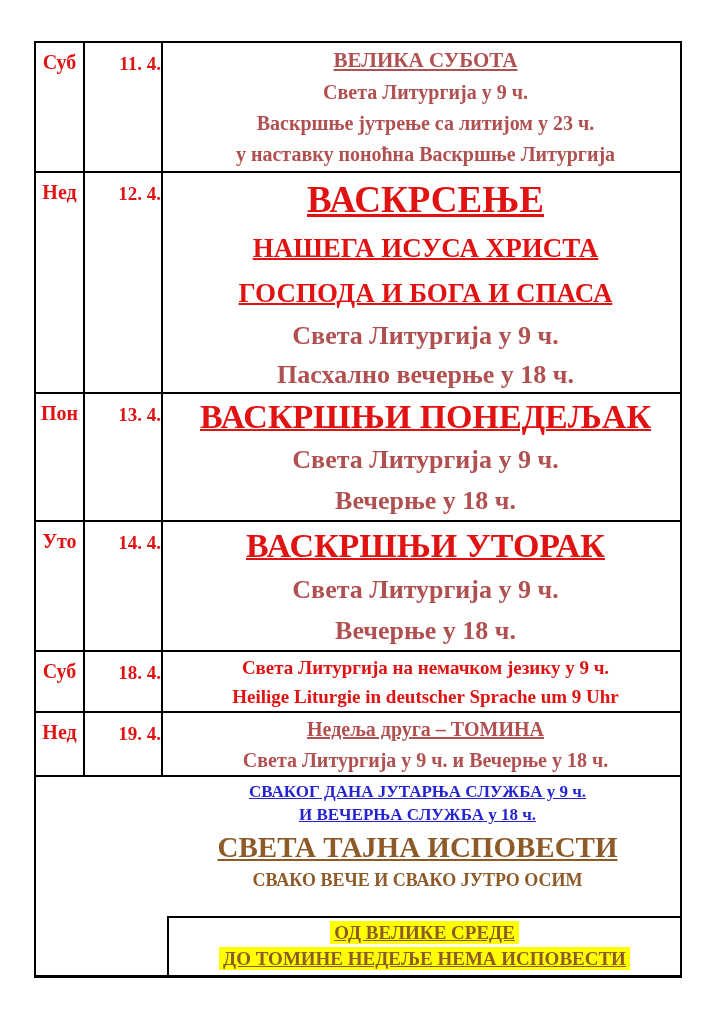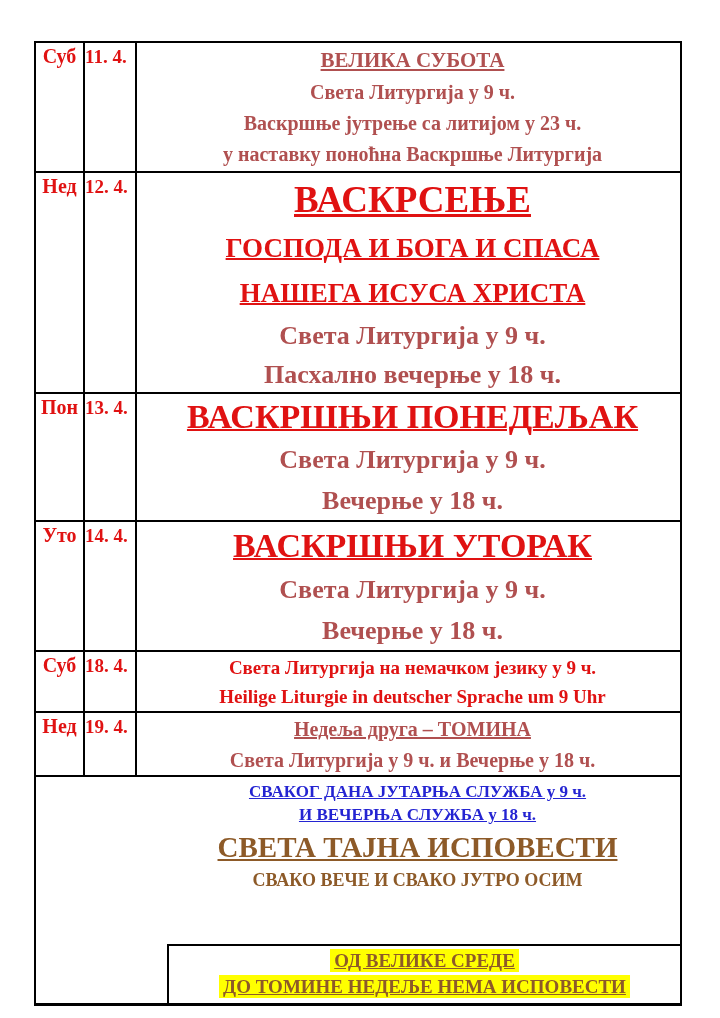--- a/index.html
+++ b/index.html
@@ -19,33 +19,33 @@
   }
   .schedule-table{
     position:absolute;left:34px;top:41px;width:648px;
     border:2px solid var(--border);border-bottom:none;
     background:#fff;
   }
   .row{display:flex;border-bottom:2px solid var(--border);}
   .row:last-child{border-bottom:3px solid var(--border);}
   .cell-day{
     width:49px;border-right:2px solid var(--border);
-    text-align:center;padding-top:2px;
+    text-align:center;padding-top:8px;
     font-size:20px;color:var(--bright-red);
   }
   .cell-date{
-    width:52px;border-right:2px solid var(--border);
-    text-align:left;padding-top:3px;
+    width:78px;border-right:2px solid var(--border);
+    text-align:right;padding-top:10px;
     font-size:19px;color:var(--bright-red);
   }
   .cell-content{flex:1;text-align:center;padding-top:1px;padding-left:8px;}
   
   .r1{height:130px}.r2{height:221px}.r3{height:128px}
   .r4{height:130px}.r5{height:61px}.r6{height:64px}
-  .footer-row{height:229px;position:relative;}
+  .footer-row{height:201px;position:relative;}
   .l-r1t{font-size:21px;line-height:33px;color:var(--muted-red);text-decoration:underline;}
   .l-r1 {font-size:20px;line-height:31px;color:var(--muted-red);}
   .l-r2t{font-size:37px;line-height:52px;color:var(--bright-red);text-decoration:underline;text-decoration-thickness:3px;}
   .l-r2s{font-size:27px;line-height:45px;color:var(--bright-red);text-decoration:underline;text-decoration-thickness:2px;}
   .l-r2m{font-size:26px;line-height:39px;color:var(--muted-red);}
   .l-r3t{font-size:34px;line-height:44px;color:var(--bright-red);text-decoration:underline;text-decoration-thickness:2px;}
   .l-r3m{font-size:26px;line-height:41px;color:var(--muted-red);}
   .l-r5 {font-size:19px;line-height:29px;color:var(--bright-red);}
   .l-r6t{font-size:20px;line-height:31px;color:var(--muted-red);text-decoration:underline;}
   .l-r6 {font-size:20px;line-height:31px;color:var(--muted-red);}
@@ -76,22 +76,22 @@
       <div class="l-r1">Васкршње јутрење са литијом у 23 ч.</div>
       <div class="l-r1">у наставку поноћна Васкршње Литургија</div>
     </div>
   </div>
 
   <div class="row r2">
     <div class="cell-day">Нед</div>
     <div class="cell-date">12. 4.</div>
     <div class="cell-content">
       <div class="l-r2t">ВАСКРСЕЊЕ</div>
+      <div class="l-r2s">НАШЕГА ИСУСА ХРИСТА</div>
       <div class="l-r2s">ГОСПОДА И БОГА И СПАСА</div>
-      <div class="l-r2s">НАШЕГА ИСУСА ХРИСТА</div>
       <div class="l-r2m">Света Литургија у 9 ч.</div>
       <div class="l-r2m">Пасхално вечерње у 18 ч.</div>
     </div>
   </div>
 
   <div class="row r3">
     <div class="cell-day">Пон</div>
     <div class="cell-date">13. 4.</div>
     <div class="cell-content">
       <div class="l-r3t">ВАСКРШЊИ ПОНЕДЕЉАК</div>

